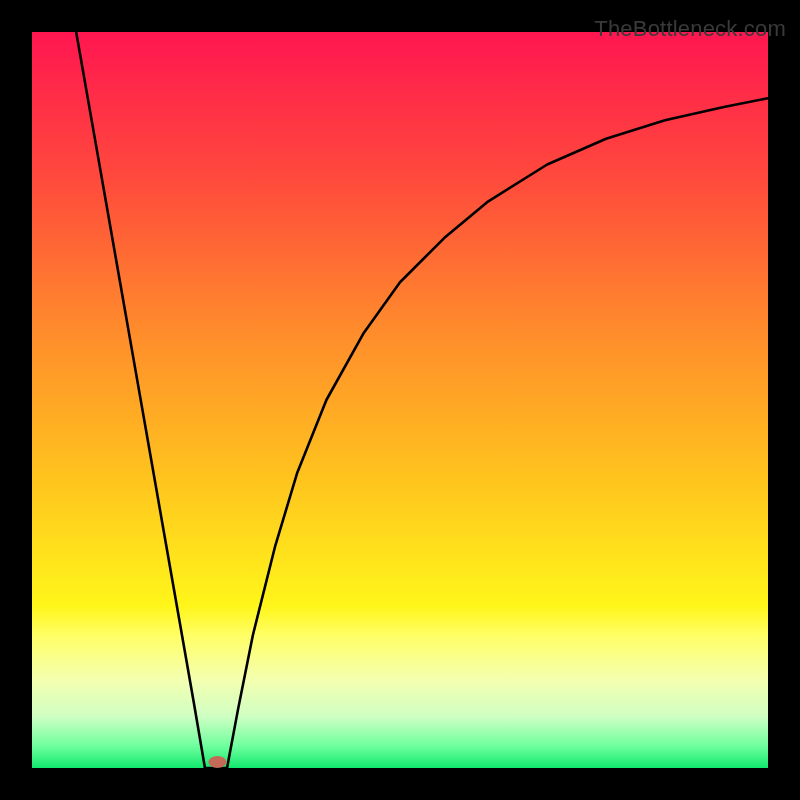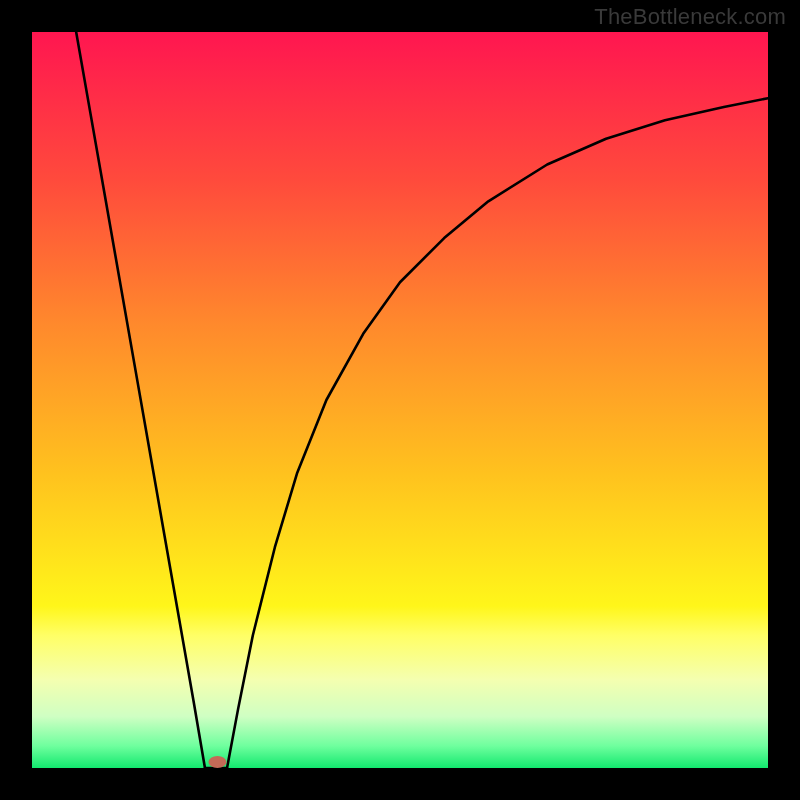--- a/index.html
+++ b/index.html
@@ -12,21 +12,21 @@
     overflow: hidden;
   }
   .frame {
     position: relative;
     width: 800px;
     height: 800px;
     background: #000;
   }
   .watermark {
     position: absolute;
-    top: 4px;
+    top: 16px;
     right: 14px;
     color: #3a3a3a;
     font-size: 22px;
     font-weight: 500;
     letter-spacing: 0.2px;
     user-select: none;
   }
   svg {
     display: block;
   }

